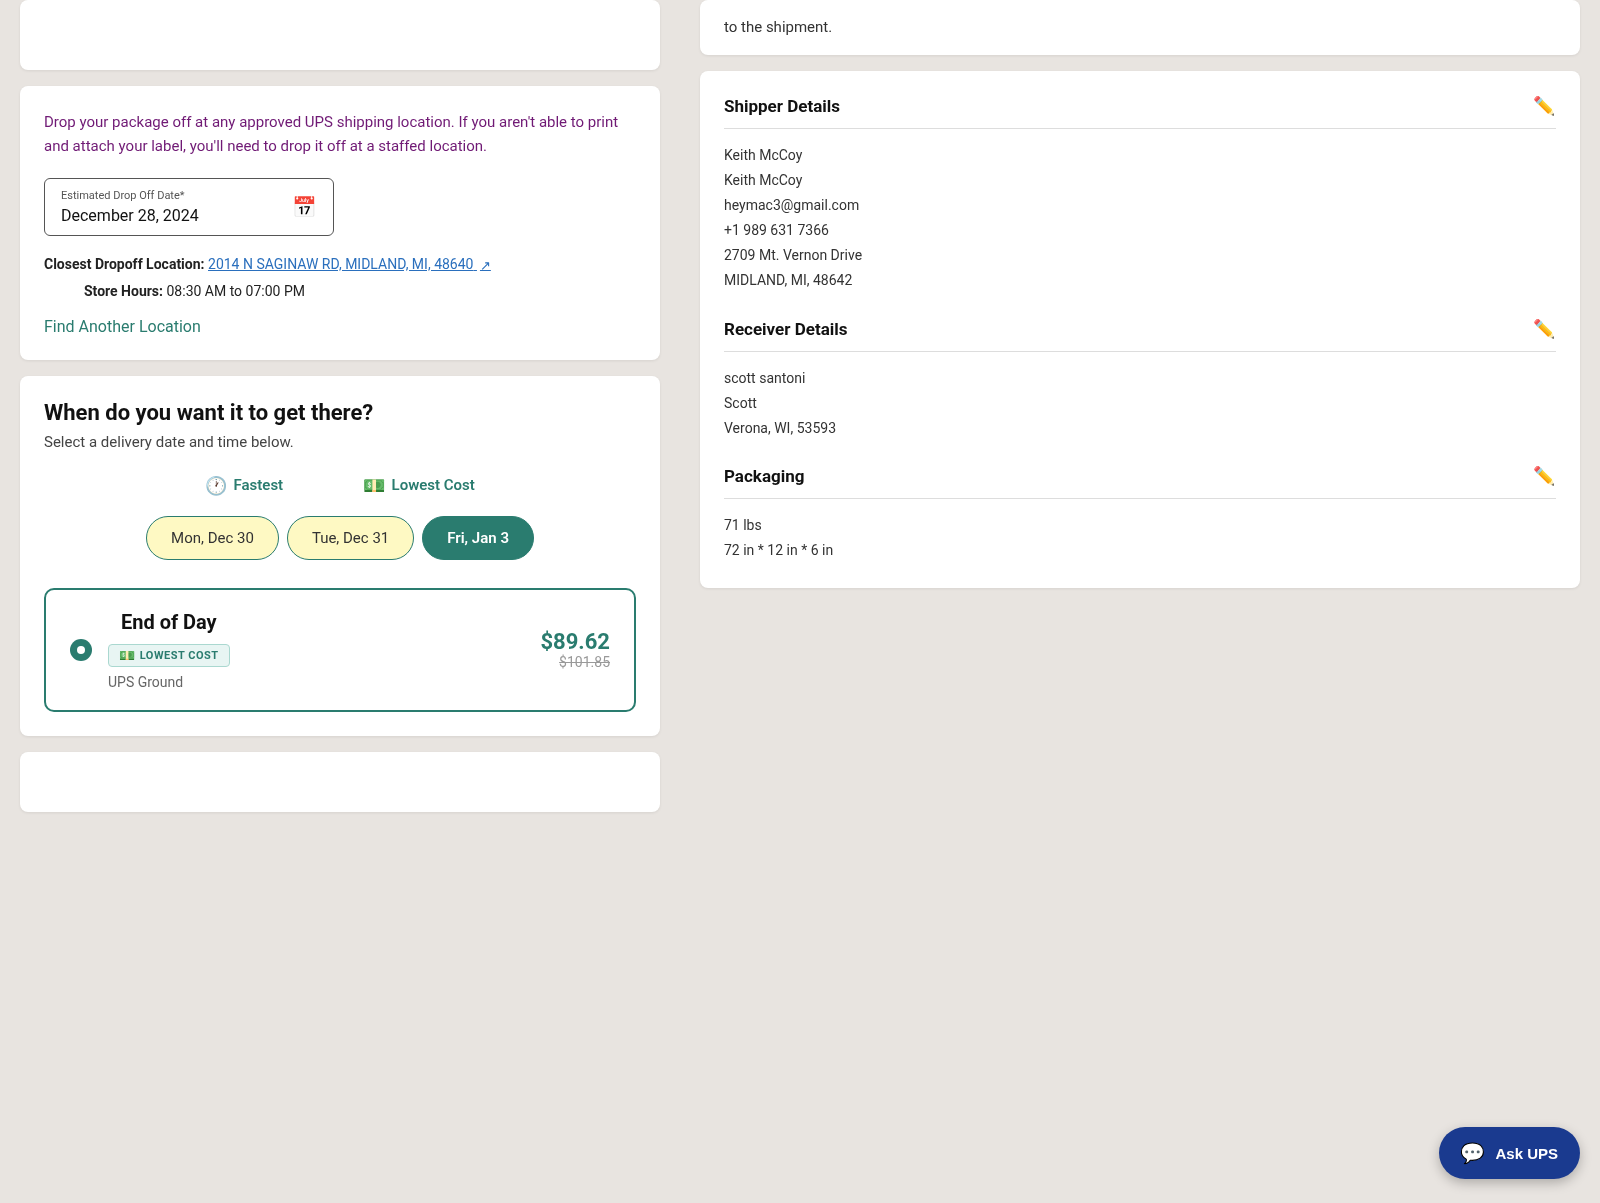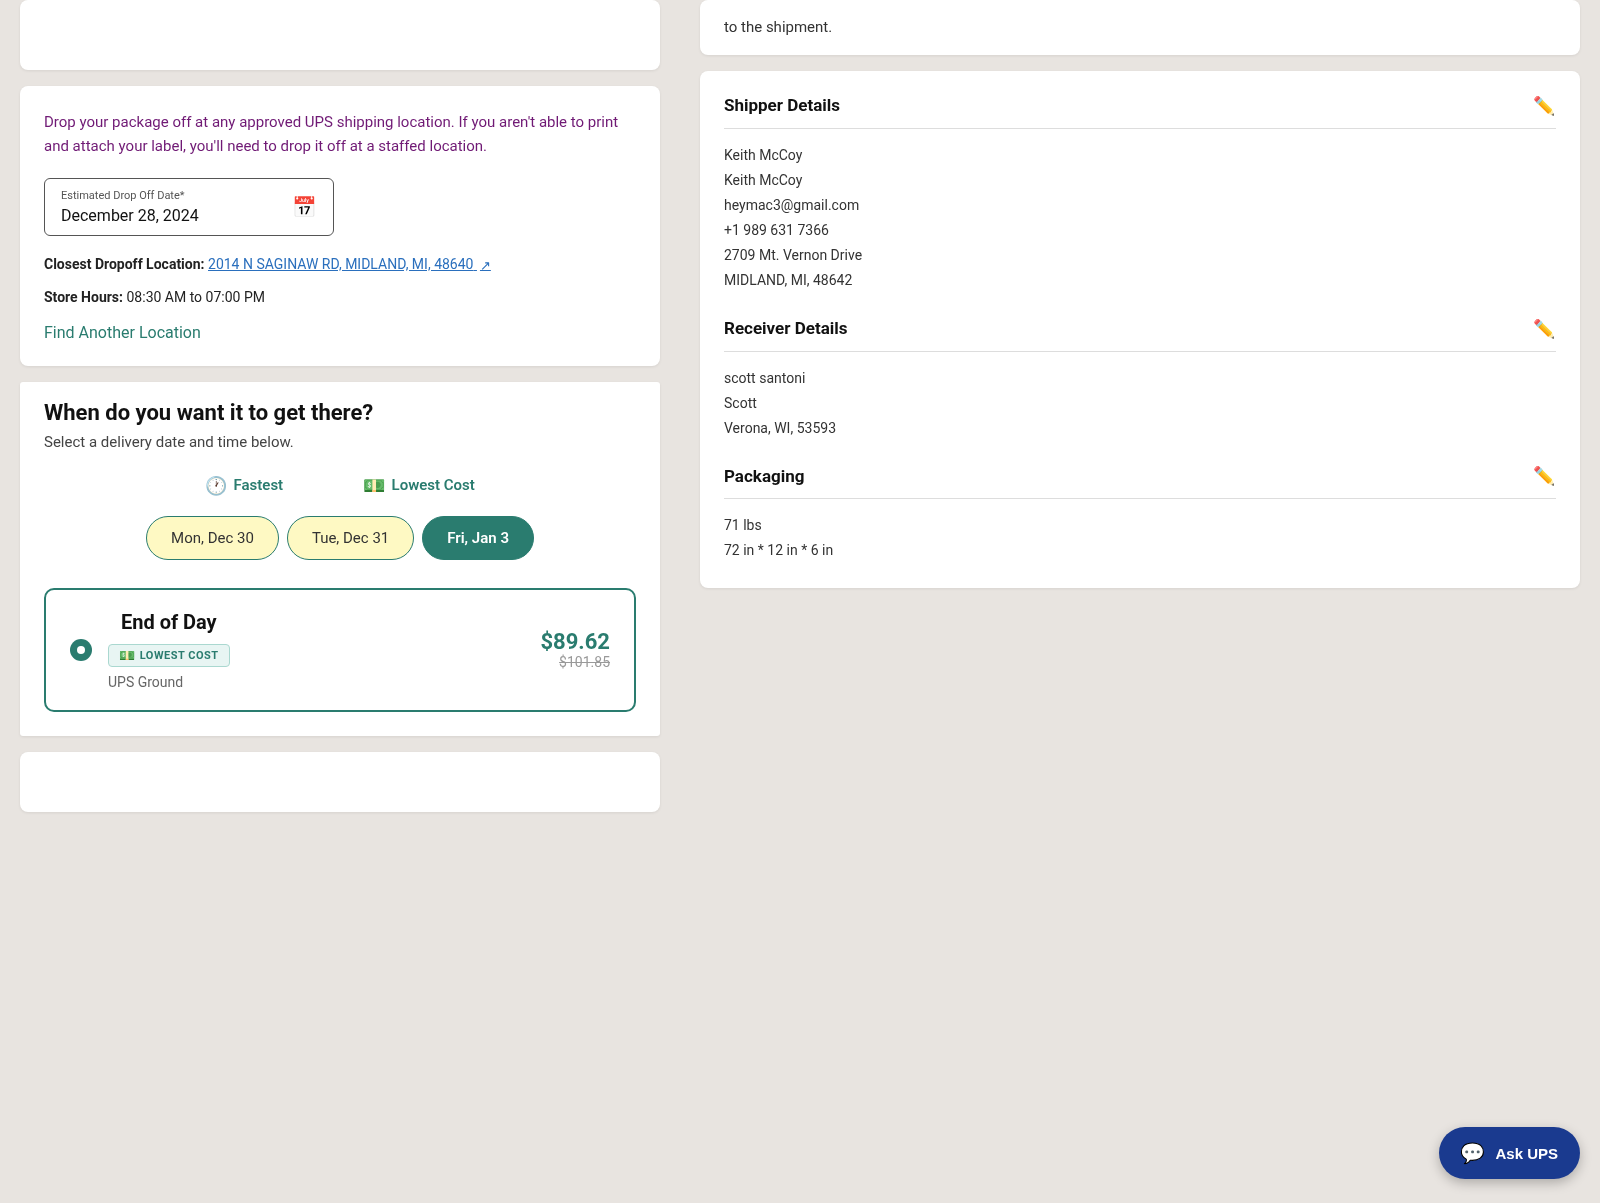--- a/index.html
+++ b/index.html
@@ -67,51 +67,52 @@
       color: #111;
       font-weight: 400;
     }
     .calendar-icon {
       font-size: 20px;
       color: #444;
     }
     .closest-location {
       font-size: 14px;
       color: #222;
-      margin-bottom: 16px;
+      margin-bottom: 10px;
       font-weight: 400;
     }
     .closest-location strong {
       font-weight: 700;
     }
     .location-link {
       color: #2a6fbd;
       text-decoration: underline;
       font-size: 14px;
       cursor: pointer;
     }
     .store-hours {
       font-size: 14px;
       color: #222;
       margin-bottom: 18px;
     }
     .store-hours strong {
       font-weight: 700;
+      margin-left: 40px;
     }
     .find-another-link {
       color: #2a7c6f;
       font-size: 16px;
       text-decoration: none;
       cursor: pointer;
       font-weight: 400;
     }
     .delivery-card {
       background: #ffffff;
-      border-radius: 3px;
-      padding: 18px 24px 24px 24px;
+      border-radius: 8px;
+      padding: 24px 24px 24px 24px;
       box-shadow: 0 1px 3px rgba(0,0,0,0.08);
     }
     .delivery-title {
       font-size: 22px;
       font-weight: 700;
       color: #111;
       margin-bottom: 8px;
     }
     .delivery-subtitle {
       font-size: 15px;
@@ -241,21 +242,21 @@
       line-height: 1.5;
     }
     .details-card {
       background: #fff;
       border-radius: 8px;
       padding: 24px;
       box-shadow: 0 1px 3px rgba(0,0,0,0.08);
     }
     .section-header {
       display: flex;
-      align-items: center;
+      align-items: flex-end;
       justify-content: space-between;
       padding-bottom: 12px;
       border-bottom: 1px solid #ddd;
       margin-bottom: 14px;
     }
     .section-title {
       font-size: 17px;
       font-weight: 700;
       color: #111;
     }

